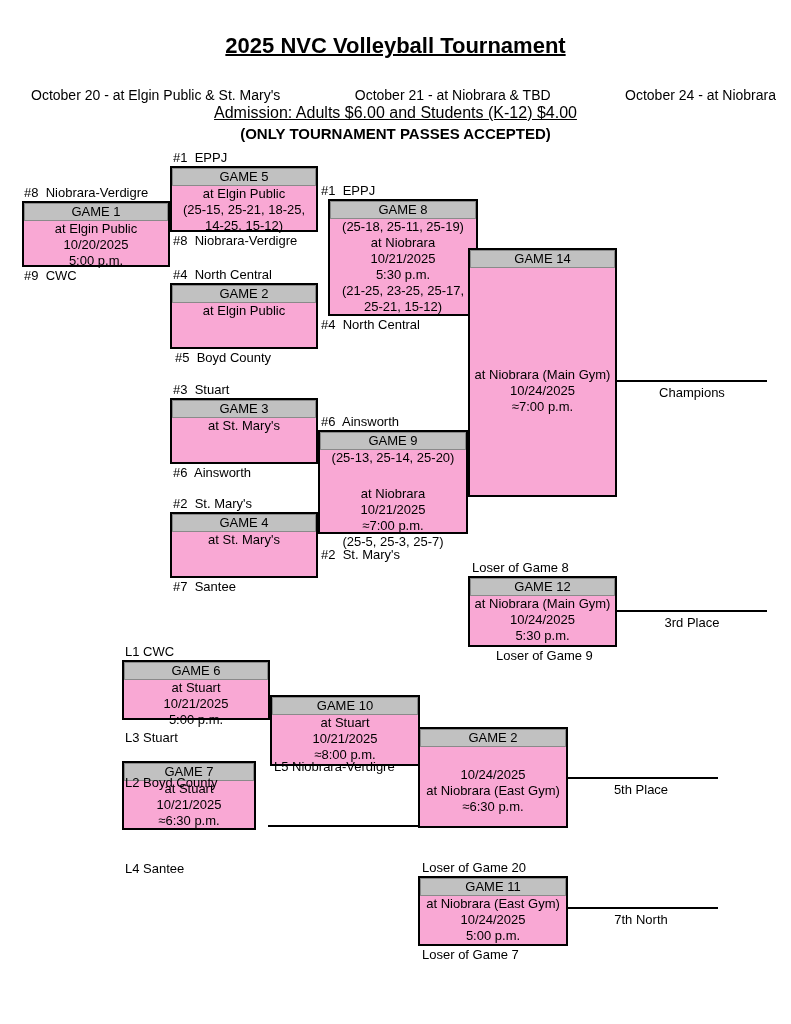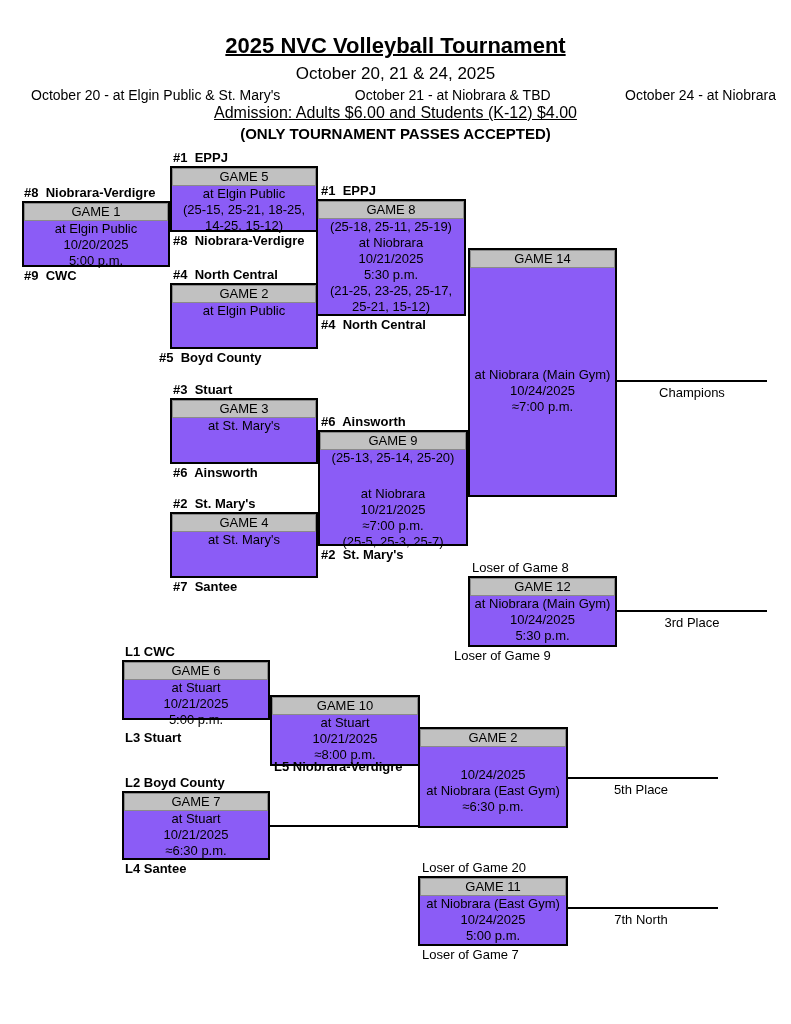--- a/index.html
+++ b/index.html
@@ -7,38 +7,37 @@
     position:relative;width:791px;height:1024px;background:#ffffff;overflow:hidden;
     font-family:"Liberation Sans","DejaVu Sans",sans-serif;color:#000;
   }
   .ctr{position:absolute;left:0;width:791px;text-align:center;}
   .title{font-size:22px;font-weight:bold;text-decoration:underline;text-decoration-thickness:2px;}
   .dates{font-size:17px;}
   .venues{position:absolute;left:8px;top:87px;width:791px;box-sizing:border-box;
     display:flex;justify-content:space-between;padding:0 23px;font-size:14px;text-align:center;}
   .admission{font-size:16px;text-decoration:underline;}
   .passes{font-size:15px;font-weight:bold;}
-  .gbox{position:absolute;box-sizing:border-box;border:2px solid #000;background:#8b5cf6;
+  .gbox{position:absolute;box-sizing:border-box;border:2px solid #000;background:#f9a8d4;
     text-align:center;font-size:13px;line-height:16px;}
   .ghead{height:16px;line-height:15px;background:#c1c1c1;border:1px solid #8a8a8a;font-size:13px;}
   .gl{height:16px;}
   .sp20{height:20px;}
   .sp99{height:99px;}
-  .team{position:absolute;font-size:13px;font-weight:bold;white-space:pre;line-height:14px;}
+  .team{position:absolute;font-size:13px;font-weight:normal;white-space:pre;line-height:14px;}
   .plain{position:absolute;font-size:13px;white-space:pre;line-height:14px;}
   .hline{position:absolute;height:2px;background:#000;}
   .place{position:absolute;width:150px;text-align:center;font-size:13px;}
 </style>
 </head>
 <body>
 
 <div id="page">
 
   <div class="ctr title" style="top:33px">2025 NVC Volleyball Tournament</div>
-  <div class="ctr dates" style="top:64px">October 20, 21 &amp; 24, 2025</div>
   <div class="venues">
     <span>October 20 - at Elgin Public &amp; St. Mary's</span>
     <span>October 21 - at Niobrara &amp; TBD</span>
     <span>October 24 - at Niobrara</span>
   </div>
   <div class="ctr admission" style="top:104px">Admission:  Adults $6.00 and Students (K-12) $4.00</div>
   <div class="ctr passes" style="top:125px">(ONLY TOURNAMENT PASSES ACCEPTED)</div>
 
   <div class="gbox" style="left:22px;top:201px;width:148px;height:66px">
     <div class="ghead">GAME 1</div>
@@ -56,49 +55,49 @@
     <div class="gl">14-25, 15-12)</div>
   </div>
   <div class="team" style="left:173px;top:151px">#1  EPPJ</div>
   <div class="team" style="left:173px;top:234px">#8  Niobrara-Verdigre</div>
 
   <div class="gbox" style="left:170px;top:283px;width:148px;height:66px">
     <div class="ghead">GAME 2</div>
     <div class="gl">at Elgin Public</div>
   </div>
   <div class="team" style="left:173px;top:268px">#4  North Central</div>
-  <div class="team" style="left:159px;top:351px">#5  Boyd County</div>
+  <div class="team" style="left:175px;top:351px">#5  Boyd County</div>
 
   <div class="gbox" style="left:170px;top:398px;width:148px;height:66px">
     <div class="ghead">GAME 3</div>
     <div class="gl">at St. Mary's</div>
   </div>
   <div class="team" style="left:173px;top:383px">#3  Stuart</div>
   <div class="team" style="left:173px;top:466px">#6  Ainsworth</div>
 
   <div class="gbox" style="left:170px;top:512px;width:148px;height:66px">
     <div class="ghead">GAME 4</div>
     <div class="gl">at St. Mary's</div>
   </div>
   <div class="team" style="left:173px;top:497px">#2  St. Mary's</div>
   <div class="team" style="left:173px;top:580px">#7  Santee</div>
 
-  <div class="gbox" style="left:316px;top:199px;width:150px;height:117px">
+  <div class="gbox" style="left:328px;top:199px;width:150px;height:117px">
     <div class="ghead">GAME 8</div>
     <div class="gl">(25-18, 25-11, 25-19)</div>
     <div class="gl">at Niobrara</div>
     <div class="gl">10/21/2025</div>
     <div class="gl">5:30 p.m.</div>
     <div class="gl">(21-25, 23-25, 25-17,</div>
     <div class="gl">25-21, 15-12)</div>
   </div>
   <div class="team" style="left:321px;top:184px">#1  EPPJ</div>
   <div class="team" style="left:321px;top:318px">#4  North Central</div>
 
-  <div class="gbox" style="left:318px;top:430px;width:150px;height:116px">
+  <div class="gbox" style="left:318px;top:430px;width:150px;height:104px">
     <div class="ghead">GAME 9</div>
     <div class="gl">(25-13, 25-14, 25-20)</div>
     <div class="sp20"></div>
     <div class="gl">at Niobrara</div>
     <div class="gl">10/21/2025</div>
     <div class="gl">≈7:00 p.m.</div>
     <div class="gl">(25-5, 25-3, 25-7)</div>
   </div>
   <div class="team" style="left:321px;top:415px">#6  Ainsworth</div>
   <div class="team" style="left:321px;top:548px">#2  St. Mary's</div>
@@ -113,42 +112,42 @@
   <div class="hline" style="left:615px;top:380px;width:152px"></div>
   <div class="place" style="left:617px;top:385px">Champions</div>
 
   <div class="gbox" style="left:468px;top:576px;width:149px;height:71px">
     <div class="ghead">GAME 12</div>
     <div class="gl">at Niobrara (Main Gym)</div>
     <div class="gl">10/24/2025</div>
     <div class="gl">5:30 p.m.</div>
   </div>
   <div class="plain" style="left:472px;top:561px">Loser of Game 8</div>
-  <div class="plain" style="left:454px;top:649px">Loser of Game 9</div>
+  <div class="plain" style="left:496px;top:649px">Loser of Game 9</div>
   <div class="hline" style="left:615px;top:610px;width:152px"></div>
   <div class="place" style="left:617px;top:615px">3rd Place</div>
 
   <div class="gbox" style="left:122px;top:660px;width:148px;height:60px">
     <div class="ghead">GAME 6</div>
     <div class="gl">at Stuart</div>
     <div class="gl">10/21/2025</div>
     <div class="gl">5:00 p.m.</div>
   </div>
   <div class="team" style="left:125px;top:645px">L1 CWC</div>
   <div class="team" style="left:125px;top:731px">L3 Stuart</div>
 
   <div class="gbox" style="left:270px;top:695px;width:150px;height:71px">
     <div class="ghead">GAME 10</div>
     <div class="gl">at Stuart</div>
     <div class="gl">10/21/2025</div>
     <div class="gl">≈8:00 p.m.</div>
   </div>
   <div class="team" style="left:274px;top:760px">L5 Niobrara-Verdigre</div>
 
-  <div class="gbox" style="left:122px;top:791px;width:148px;height:69px">
+  <div class="gbox" style="left:122px;top:761px;width:134px;height:69px">
     <div class="ghead">GAME 7</div>
     <div class="gl">at Stuart</div>
     <div class="gl">10/21/2025</div>
     <div class="gl">≈6:30 p.m.</div>
   </div>
   <div class="team" style="left:125px;top:776px">L2 Boyd County</div>
   <div class="team" style="left:125px;top:862px">L4 Santee</div>
   <div class="hline" style="left:268px;top:825px;width:152px"></div>
 
   <div class="gbox" style="left:418px;top:727px;width:150px;height:101px">

